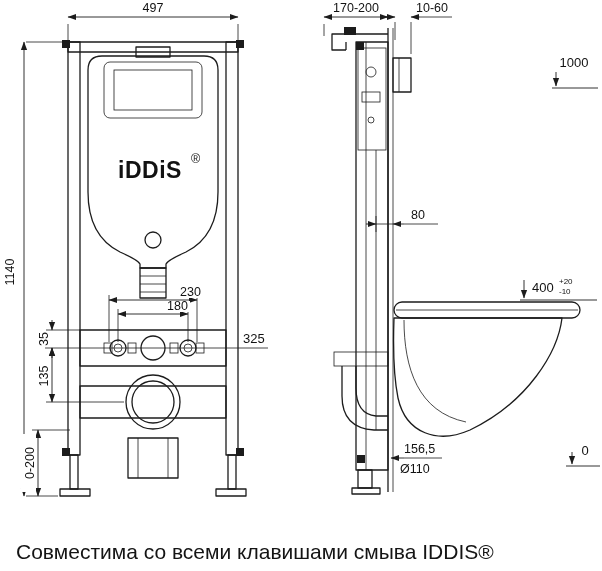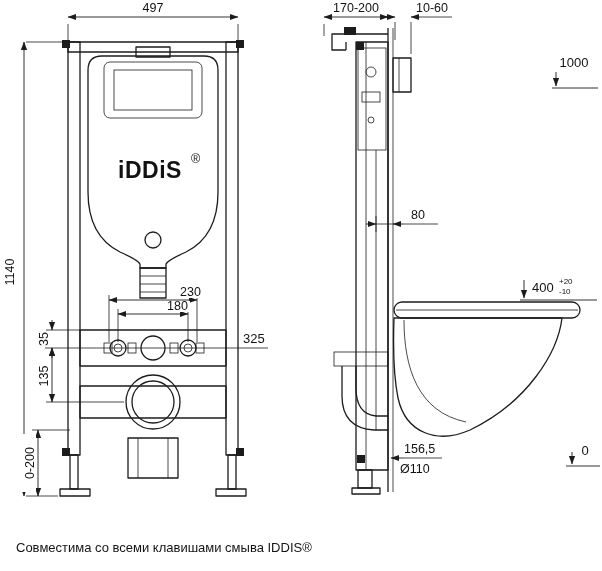--- a/index.html
+++ b/index.html
@@ -8,21 +8,21 @@
   svg{display:block;}
   svg text{font-family:"Liberation Sans",sans-serif;fill:#121212;font-size:12.5px;}
   .ln{stroke:#1c1c1c;stroke-width:1.3;fill:none;stroke-linejoin:round;}
   .thin{stroke:#1c1c1c;stroke-width:0.8;fill:none;}
   .dim{stroke:#1c1c1c;stroke-width:0.9;fill:none;}
   .blk{fill:#1c1c1c;stroke:none;}
   .mask{fill:#ffffff;stroke:none;}
   .logo{font-weight:bold;font-size:23px;letter-spacing:0.5px;}
   .sup{font-size:8px;}
   .big{font-size:13px;}
-  .caption{position:absolute;left:16px;top:540px;font-size:13px;color:#141414;}
+  .caption{position:absolute;left:16px;top:540px;font-size:21px;color:#141414;}
 </style>
 </head>
 <body>
 
 <div class="page">
 <svg width="602" height="536" viewBox="0 0 602 536">
   <defs>
     <marker id="arr" viewBox="0 0 10 10" refX="9" refY="5" markerWidth="10" markerHeight="10" orient="auto-start-reverse">
       <path d="M0,1.5 L9.5,5 L0,8.5 Z" fill="#1c1c1c"></path>
     </marker>

